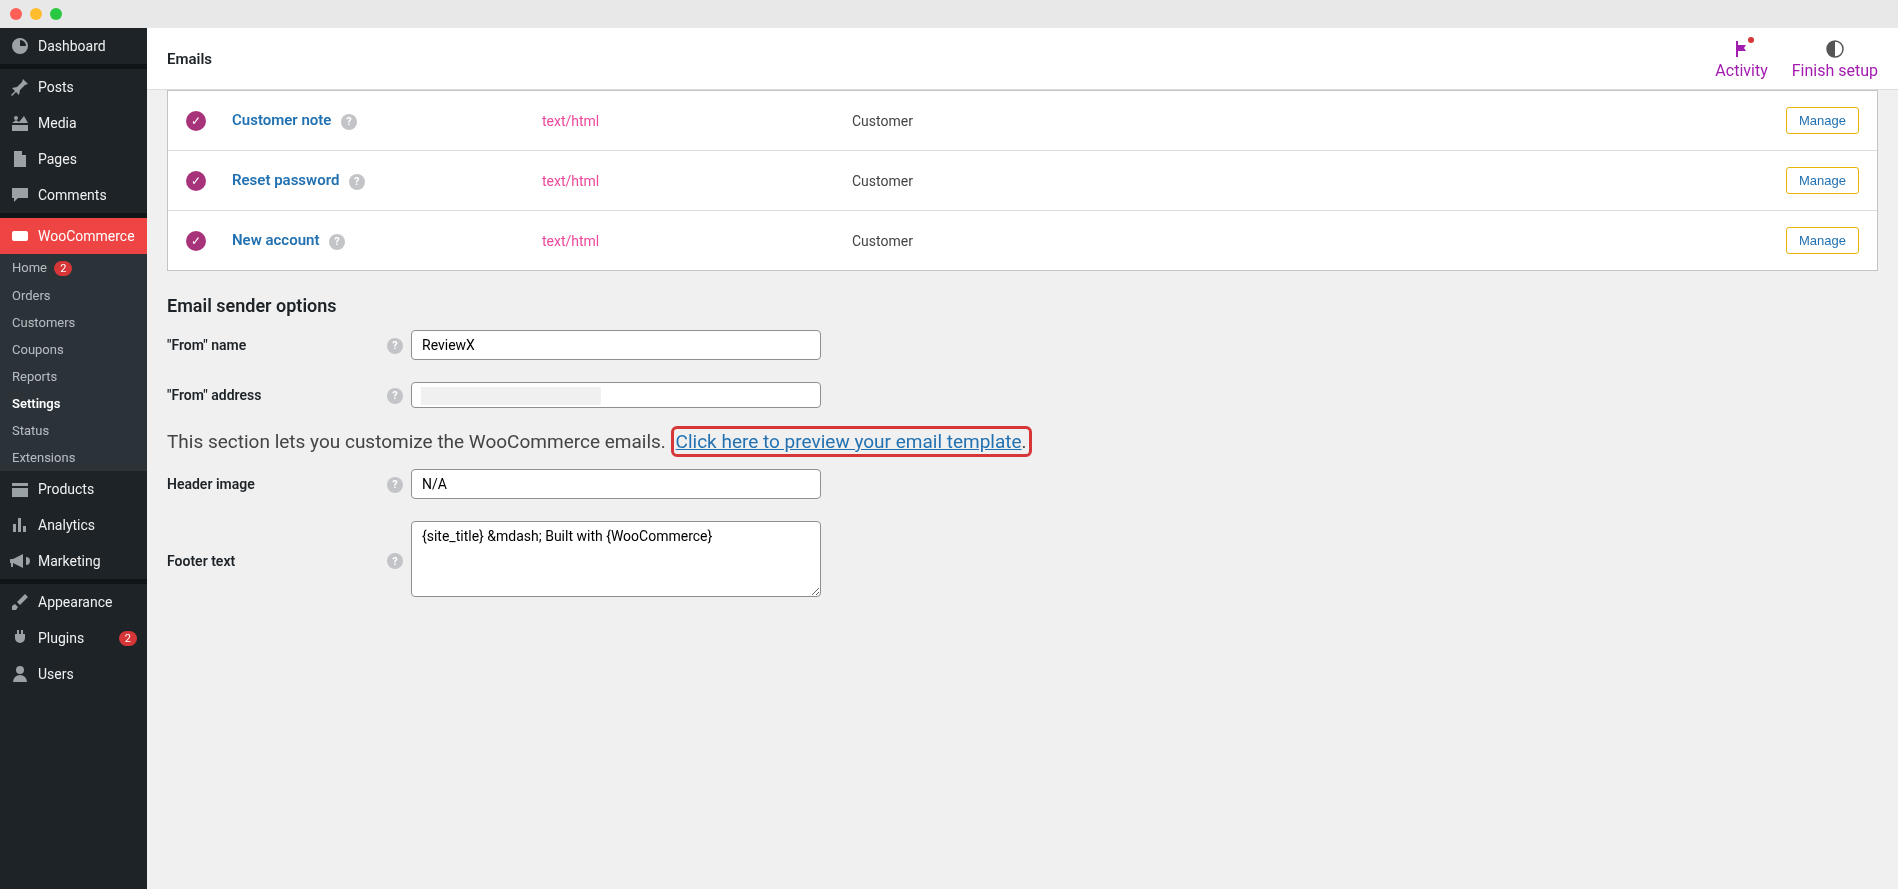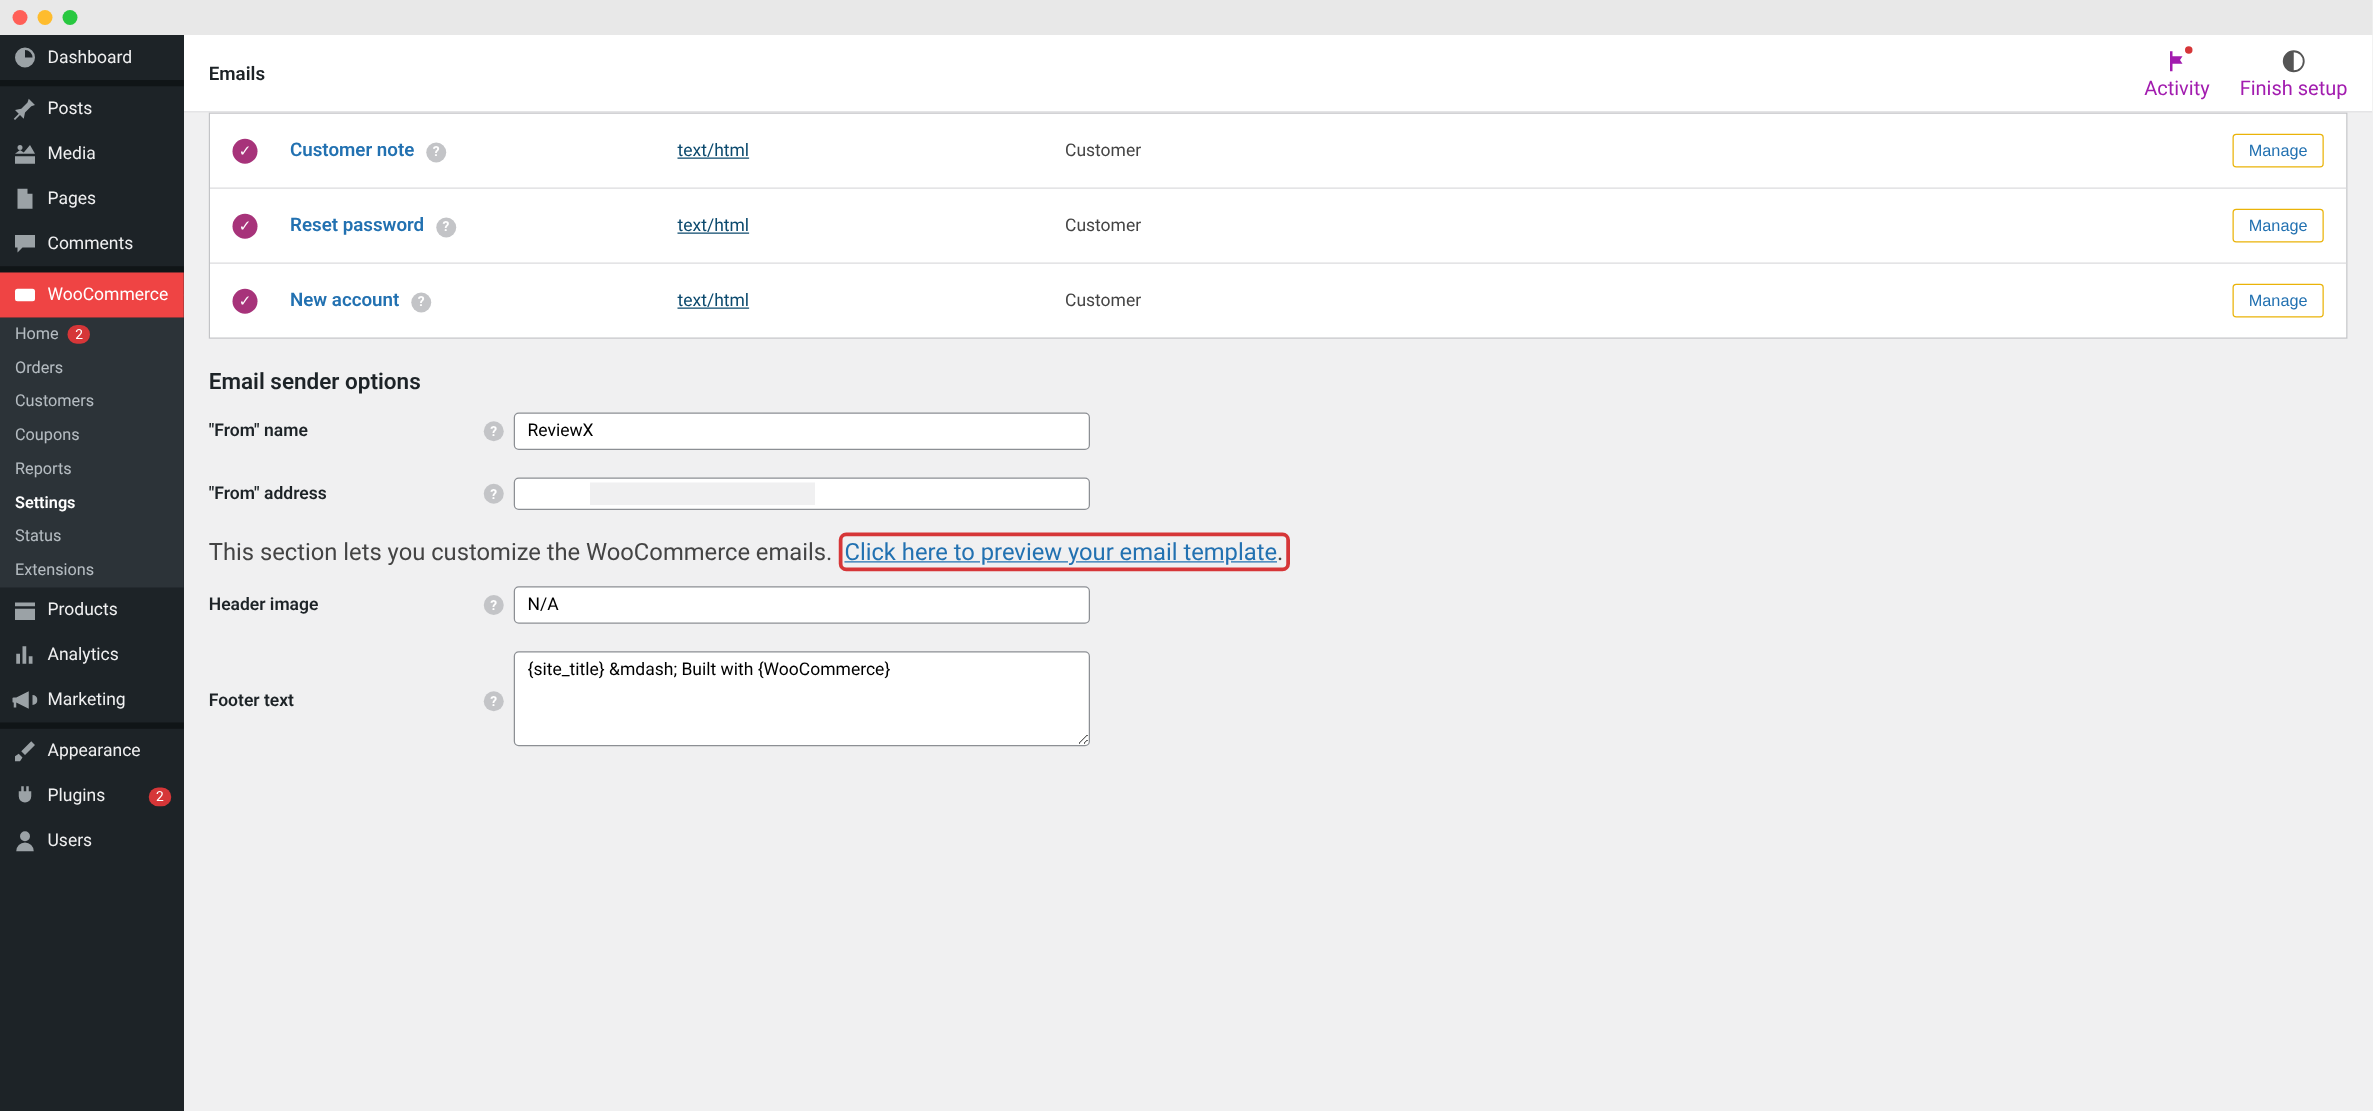--- a/index.html
+++ b/index.html
@@ -41,34 +41,34 @@
     .content { padding: 0 20px 30px; }
 
     .email-table { border: 1px solid #c3c4c7; background: #fff; }
     .email-row { display: flex; align-items: center; padding: 16px 18px; border-top: 1px solid #dcdcde; }
     .email-row:first-child { border-top: none; }
     .col-status { width: 46px; }
     .status-check { width: 20px; height: 20px; border-radius: 50%; background: #a7337a; display: inline-flex; align-items: center; justify-content: center; color: #fff; font-size: 12px; }
     .col-name { width: 310px; }
     .email-name { color: #2271b1; font-weight: 600; font-size: 15px; cursor: pointer; }
     .help-tip { display: inline-flex; width: 16px; height: 16px; border-radius: 50%; background: #c3c4c7; color: #fff; font-size: 11px; align-items: center; justify-content: center; margin-left: 6px; cursor: help; font-weight: bold; }
-    .col-type { width: 310px; color: #0c4a6e; text-decoration: underline; }
+    .col-type { width: 310px; color: #ec4899; }
     .col-recipient { flex: 1; color: #444; }
     .col-manage { width: 90px; text-align: right; }
     .manage-btn { border: 1px solid #eab308; color: #2271b1; background: #fff; padding: 5px 12px; border-radius: 3px; cursor: pointer; font-size: 13px; }
 
     h2.section { font-size: 18px; font-weight: 600; margin: 24px 0 14px; color: #1d2327; }
     .section-desc { font-size: 19px; color: #444; margin-bottom: 16px; }
     .section-desc a { color: #2271b1; text-decoration: underline; }
     .highlight-box { border: 3px solid #d63638; border-radius: 6px; padding: 1px 2px; }
 
     .form-row { display: flex; align-items: center; margin-bottom: 22px; }
     .form-label { width: 214px; font-size: 14px; color: #1d2327; font-weight: 600; }
     .form-help { width: 30px; }
-    .form-input input, .form-input textarea { width: 461px; padding: 6px 10px; border: 1px solid #8c8f94; border-radius: 4px; font-size: 14px; font-family: inherit; background: #fff; }
+    .form-input input, .form-input textarea { width: 410px; padding: 6px 10px; border: 1px solid #8c8f94; border-radius: 4px; font-size: 14px; font-family: inherit; background: #fff; }
     .form-input textarea { height: 76px; resize: both; }
     .redacted { display: inline-block; width: 180px; height: 18px; background: #f0f0f1; vertical-align: middle; }
 
     svg { width: 20px; height: 20px; fill: currentColor; }
   </style>
 </head>
 <body>
 
 <div class="window-chrome">
   <div class="traffic-light red"></div>

